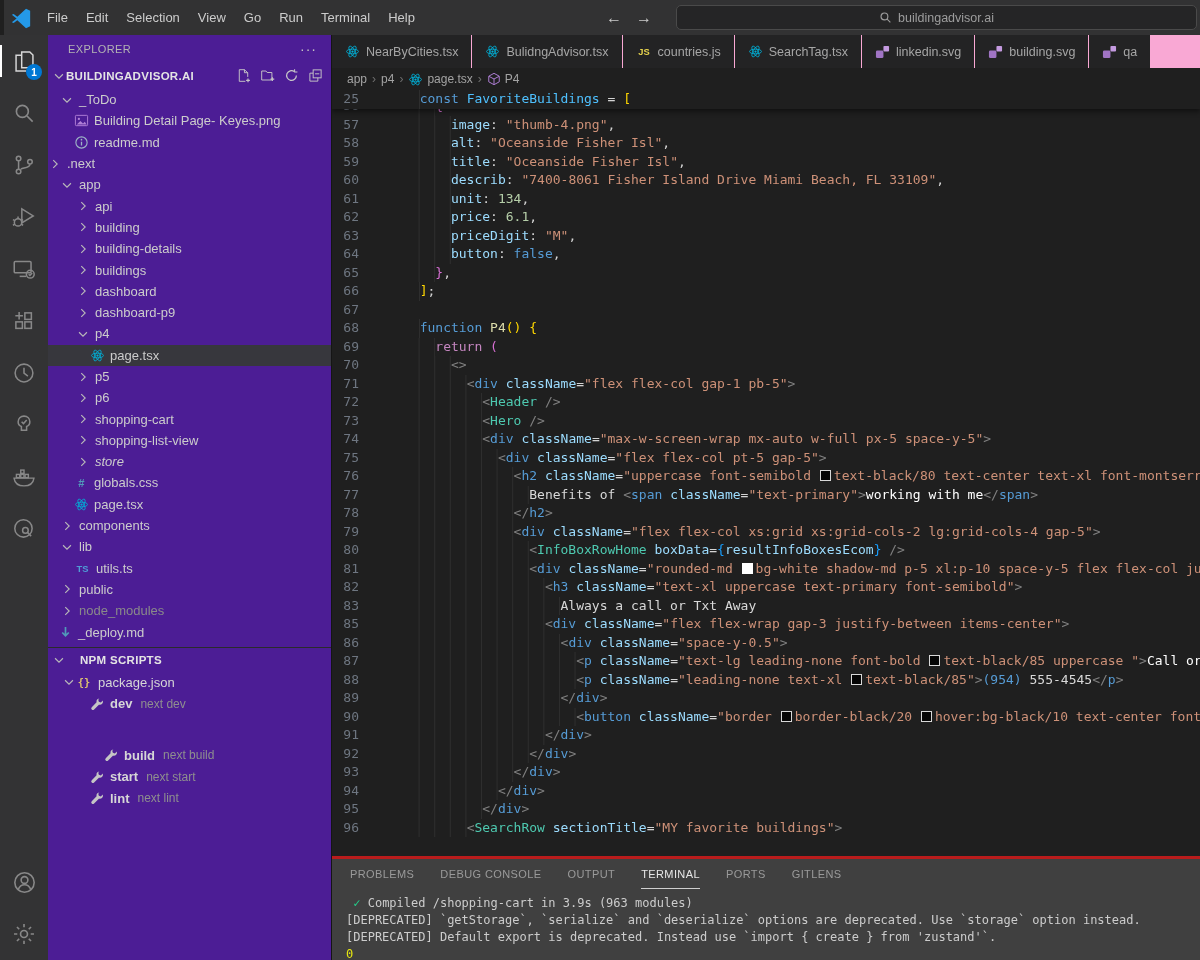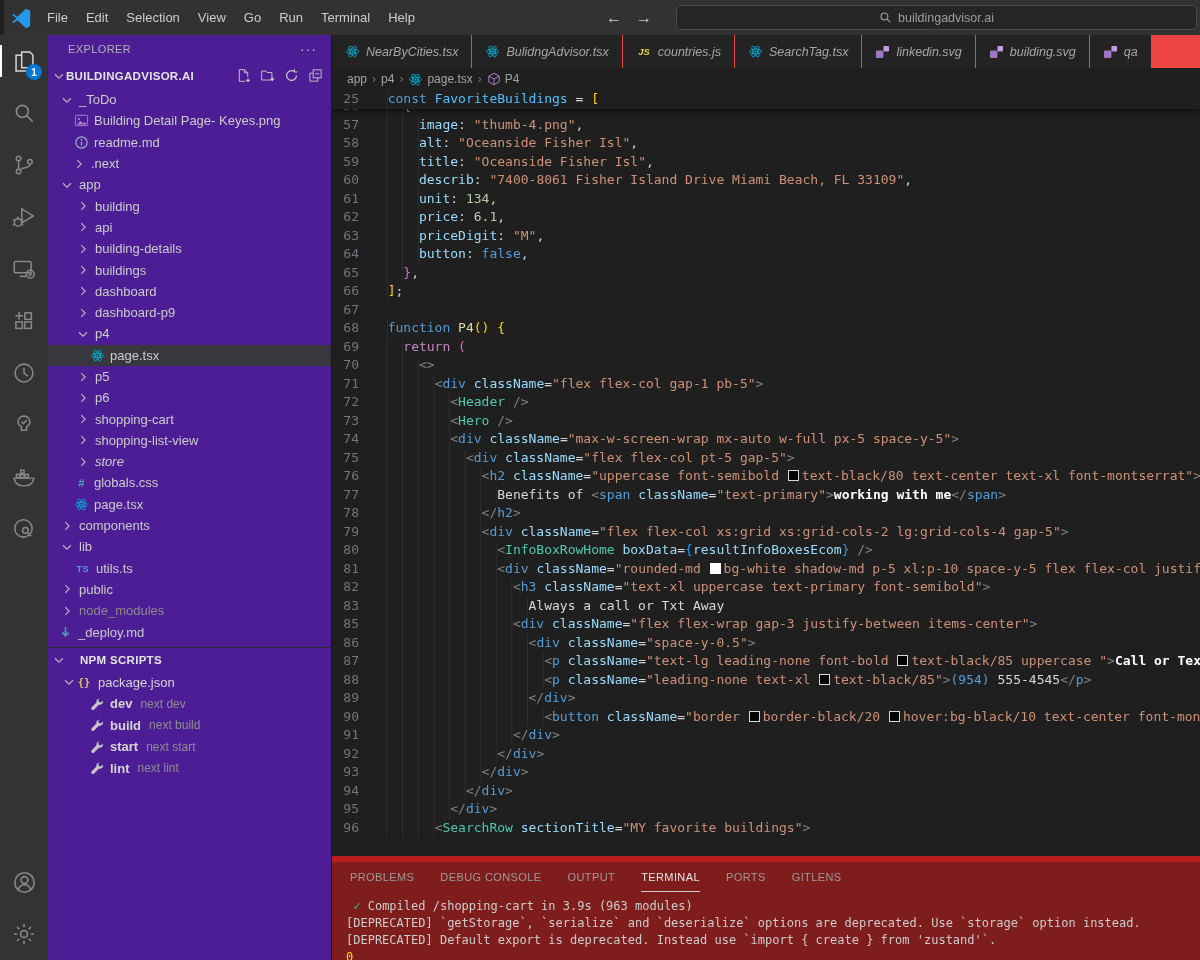--- a/index.html
+++ b/index.html
@@ -50,51 +50,51 @@
   .tree-row.dim .lbl { color:#8a8a8a; }
   .npm-sec { border-top:1px solid #2b2b2b; margin-top:4px; }
   .npm-head { height:24px; display:flex; align-items:center; padding-left:4px; }
   .npm-title { font-size:11.5px; font-weight:bold; color:#e4e4e4; letter-spacing:.3px; margin-left:2px;padding-left:12px; }
   .npm-row { height:21.5px; display:flex; align-items:center; white-space:nowrap; }
   .npm-row .nm { color:#d6d6d6; margin-left:6px; font-weight:bold; }
   .npm-row .cmd { color:#8f8f8f; margin-left:8px; font-size:12px; }
 
   
   .editorcol { flex:1; display:flex; flex-direction:column; min-width:0; }
-  .tabbar { height:33px; background:#ef4444; display:flex; overflow:hidden;font-style:italic; }
+  .tabbar { height:33px; background:#f9a8d4; display:flex; overflow:hidden; }
   .tab { height:33px; background:#232324; display:flex; align-items:center; gap:6px; padding:0 13px;
          margin-right:1px; color:#a6a6a6; font-size:12.5px; white-space:nowrap; }
   .breadcrumb { height:22px; background:#1f1f1f; display:flex; align-items:center; gap:5px;
                 padding-left:15px; color:#a3a3a3; font-size:12px; }
   .bc-sep { color:#6e6e6e; font-size:12px; }
   .bc-item { display:flex; align-items:center; gap:4px; }
 
   
   .codewrap { flex:1; position:relative; background:#1f1f1f; overflow:hidden; }
   .codelines { position:absolute; top:19px; left:0; right:0; }
-  .cline { display:flex; height:18.5px; line-height:18.5px; font:13px/18.5px "DejaVu Sans Mono", monospace; }
+  .cline { display:flex; height:18.5px; line-height:18.5px; font:13px/18.5px "DejaVu Sans Mono", monospace;gap:32px; }
   .cline .ln { width:40px; padding-right:13px; text-align:right; color:#6e7681; flex:none; }
   .cline pre { font:inherit; white-space:pre; }
   .sticky { position:absolute; top:0; left:0; right:0; height:19px; background:#1f1f1f; z-index:5;
             box-shadow:0 3px 5px rgba(0,0,0,.45); }
   .sticky .cline { height:19px; }
   .tk-kw{color:#569cd6} .tk-ret{color:#c586c0} .tk-var{color:#9cdcfe} .tk-cvar{color:#4fc1ff}
   .tk-str{color:#ce9178} .tk-num{color:#b5cea8} .tk-pun{color:#d4d4d4} .tk-ang{color:#808080}
   .tk-tag{color:#569cd6} .tk-comp{color:#4ec9b0} .tk-attr{color:#9cdcfe} .tk-fn{color:#dcdcaa}
   .tk-b1{color:#ffd700} .tk-b2{color:#da70d6} .tk-b3{color:#179fff}
-  .tk-txt{color:#d8d8d8} .tk-txtb{color:#ffffff; font-weight:bold}
+  .tk-txt{color:#d8d8d8} .tk-txtb{color:#ffffff; font-weight:normal}
   .tk-ws{ display:inline-block; height:18.5px;
           background:repeating-linear-gradient(to right, transparent 0 14.6px, #2e2e2e 14.6px 15.6px);
           background-size:15.6px 100%; }
   .tk-sw, .tk-sww { display:inline-block; width:11px; height:11px; margin:0 3px 0 1px;
           vertical-align:-1px; border:1px solid #d8d8d8; background:#050505; }
   .tk-sww { background:#ffffff; border-color:#ffffff; }
 
   
-  .panel { height:104px; background:#7f1d1d; border-top:6px solid #b91c1c; font-size:11px; }
+  .panel { height:104px; background:#404040; border-top:3px solid #b91c1c; font-size:11px; }
   .panel-tabs { height:30px; display:flex; align-items:center; gap:26px; padding-left:18px; }
   .panel-tab { color:#9a9a9a; letter-spacing:.4px; height:30px; display:flex; align-items:center; }
   .panel-tab.active { color:#e7e7e7; border-bottom:1px solid #cfcfcf; }
   .term { padding:6px 0 0 14px; font:12px/17px "DejaVu Sans Mono", monospace; color:#cccccc; }
   .term-line { white-space:pre; }
   .t-green { color:#23d18b; } .t-yellow { color:#e5e510; }
 
   svg { display:block; }
   .ico { display:inline-flex; align-items:center; justify-content:center; }
 </style>
@@ -307,21 +307,21 @@
           <div class="tree-row" style="padding-left: 26px;">
             <span class="ico">
               <svg xmlns="http://www.w3.org/2000/svg" width="15" height="15" viewBox="0 0 16 16">
                 <circle cx="8" cy="8" r="6" fill="none" stroke="#9db4c6" stroke-width="1.2"></circle>
                 <circle cx="8" cy="5" r="0.9" fill="#9db4c6"></circle>
                 <path d="M8 7.2v4" stroke="#9db4c6" stroke-width="1.4"></path>
               </svg>
             </span>
             <span class="lbl">readme.md</span>
           </div>
-          <div class="tree-row" style="padding-left: 24px;">
+          <div class="tree-row" style="padding-left: 0;">
             <span class="ico">
               <svg xmlns="http://www.w3.org/2000/svg" width="14" height="14" viewBox="0 0 16 16" fill="none" stroke="#b9b9b9" stroke-width="1.3">
                 <path d="M6 3.5 10.5 8 6 12.5"></path>
               </svg>
             </span>
             <span class="lbl">.next</span>
           </div>
           <div class="tree-row" style="padding-left: 12px;">
             <span class="ico">
               <svg xmlns="http://www.w3.org/2000/svg" width="14" height="14" viewBox="0 0 16 16" fill="none" stroke="#b9b9b9" stroke-width="1.3">
@@ -329,29 +329,29 @@
               </svg>
             </span>
             <span class="lbl">app</span>
           </div>
           <div class="tree-row" style="padding-left: 28px;">
             <span class="ico">
               <svg xmlns="http://www.w3.org/2000/svg" width="14" height="14" viewBox="0 0 16 16" fill="none" stroke="#b9b9b9" stroke-width="1.3">
                 <path d="M6 3.5 10.5 8 6 12.5"></path>
               </svg>
             </span>
+            <span class="lbl">api</span>
+          </div>
+          <div class="tree-row" style="padding-left: 28px;">
+            <span class="ico">
+              <svg xmlns="http://www.w3.org/2000/svg" width="14" height="14" viewBox="0 0 16 16" fill="none" stroke="#b9b9b9" stroke-width="1.3">
+                <path d="M6 3.5 10.5 8 6 12.5"></path>
+              </svg>
+            </span>
             <span class="lbl">building</span>
-          </div>
-          <div class="tree-row" style="padding-left: 28px;">
-            <span class="ico">
-              <svg xmlns="http://www.w3.org/2000/svg" width="14" height="14" viewBox="0 0 16 16" fill="none" stroke="#b9b9b9" stroke-width="1.3">
-                <path d="M6 3.5 10.5 8 6 12.5"></path>
-              </svg>
-            </span>
-            <span class="lbl">api</span>
           </div>
           <div class="tree-row" style="padding-left: 28px;">
             <span class="ico">
               <svg xmlns="http://www.w3.org/2000/svg" width="14" height="14" viewBox="0 0 16 16" fill="none" stroke="#b9b9b9" stroke-width="1.3">
                 <path d="M6 3.5 10.5 8 6 12.5"></path>
               </svg>
             </span>
             <span class="lbl">building-details</span>
           </div>
           <div class="tree-row" style="padding-left: 28px;">
@@ -534,21 +534,21 @@
             </div>
             <div class="npm-row" style="padding-left: 42px;">
               <span class="ico">
                 <svg xmlns="http://www.w3.org/2000/svg" width="14" height="14" viewBox="0 0 16 16">
                   <path fill="#c5c5c5" d="M11 1.6a3.6 3.6 0 0 0-3.5 4.5L2 11.6a1.9 1.9 0 1 0 2.7 2.7l5.5-5.5A3.6 3.6 0 0 0 14.6 4l-2.2 2.2-2.3-.7-.7-2.3L11.6 1a4 4 0 0 0-.6.6z"></path>
                 </svg>
               </span>
               <span class="nm">dev</span>
               <span class="cmd">next dev</span>
             </div>
-            <div class="npm-row" style="padding-left: 42px;">
+            <div class="npm-row" style="padding-left: 56px; margin-top: 30px;">
               <span class="ico">
                 <svg xmlns="http://www.w3.org/2000/svg" width="14" height="14" viewBox="0 0 16 16">
                   <path fill="#c5c5c5" d="M11 1.6a3.6 3.6 0 0 0-3.5 4.5L2 11.6a1.9 1.9 0 1 0 2.7 2.7l5.5-5.5A3.6 3.6 0 0 0 14.6 4l-2.2 2.2-2.3-.7-.7-2.3L11.6 1a4 4 0 0 0-.6.6z"></path>
                 </svg>
               </span>
               <span class="nm">build</span>
               <span class="cmd">next build</span>
             </div>
             <div class="npm-row" style="padding-left: 42px;">
               <span class="ico">

